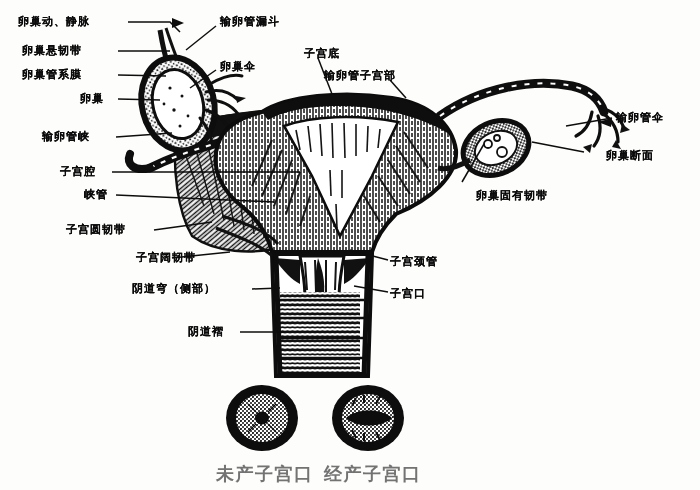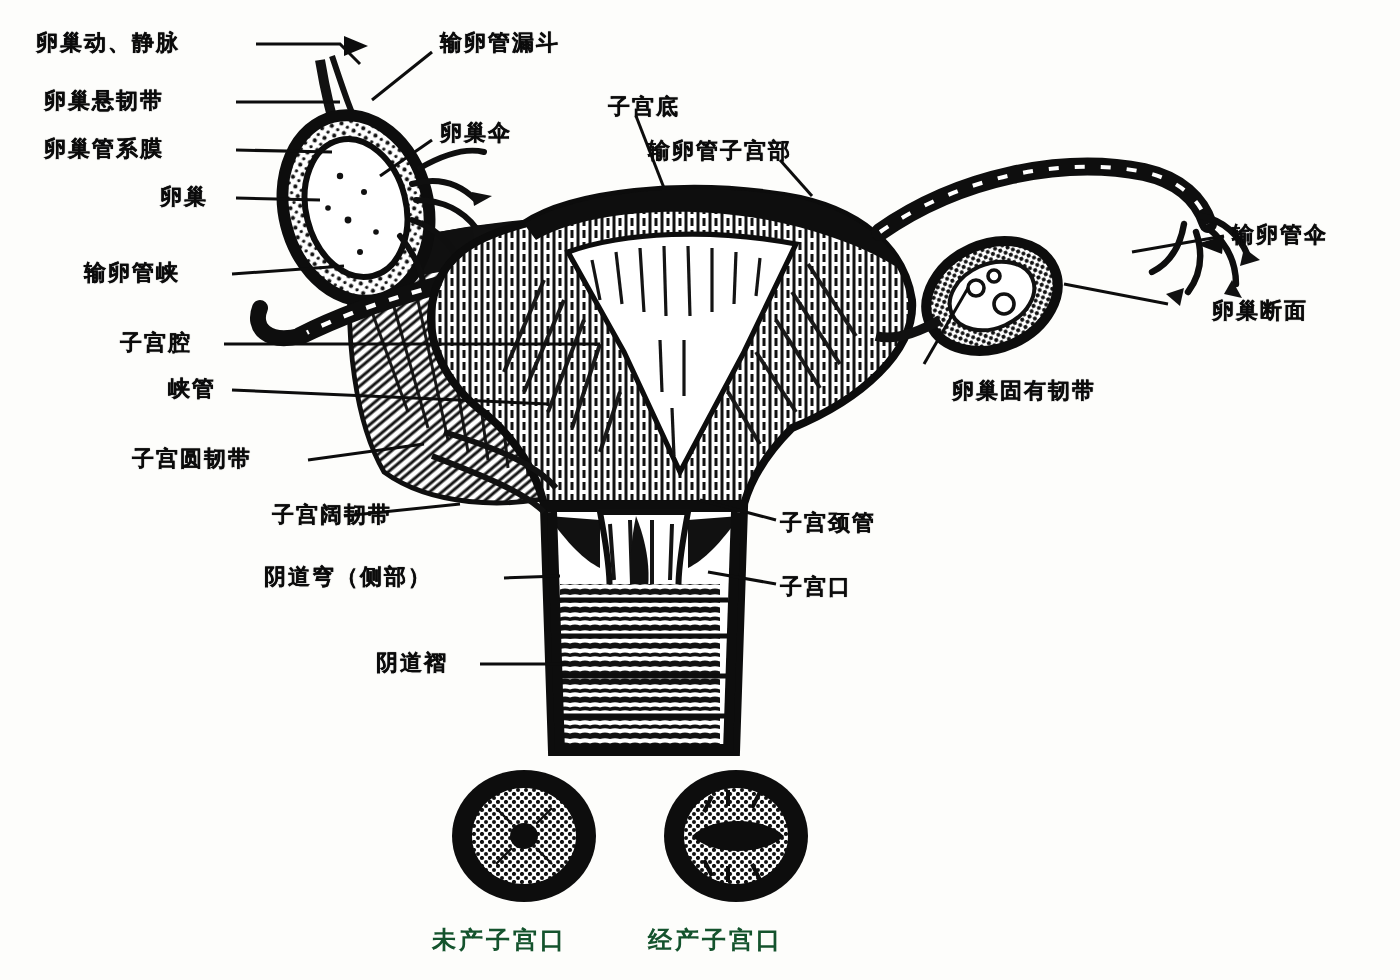--- a/index.html
+++ b/index.html
@@ -11,22 +11,22 @@
   #stage{position:absolute;left:0;top:0;width:700px;height:490px;}
   .lbl{
     position:absolute;white-space:nowrap;color:#0b0b0b;
     font-weight:700;letter-spacing:1px;
     font-family:"DejaVu Sans","Liberation Sans",sans-serif;
     line-height:1;
     text-shadow:0 0 0.4px #000;
   }
   .lbl.s15{font-size:11px;}
   .cap{
-    position:absolute;white-space:nowrap;color:#14532d;
-    font-weight:700;font-size:12px;letter-spacing:1.5px;
+    position:absolute;white-space:nowrap;color:#737373;
+    font-weight:700;font-size:18px;letter-spacing:1.5px;
   }
   svg{position:absolute;left:0;top:0;}
   .ld{stroke:#0d0d0d;fill:none;}
 </style>
 </head>
 <body>
 
 <div id="stage">
 
   <svg width="700" height="490" viewBox="0 0 700 490">

